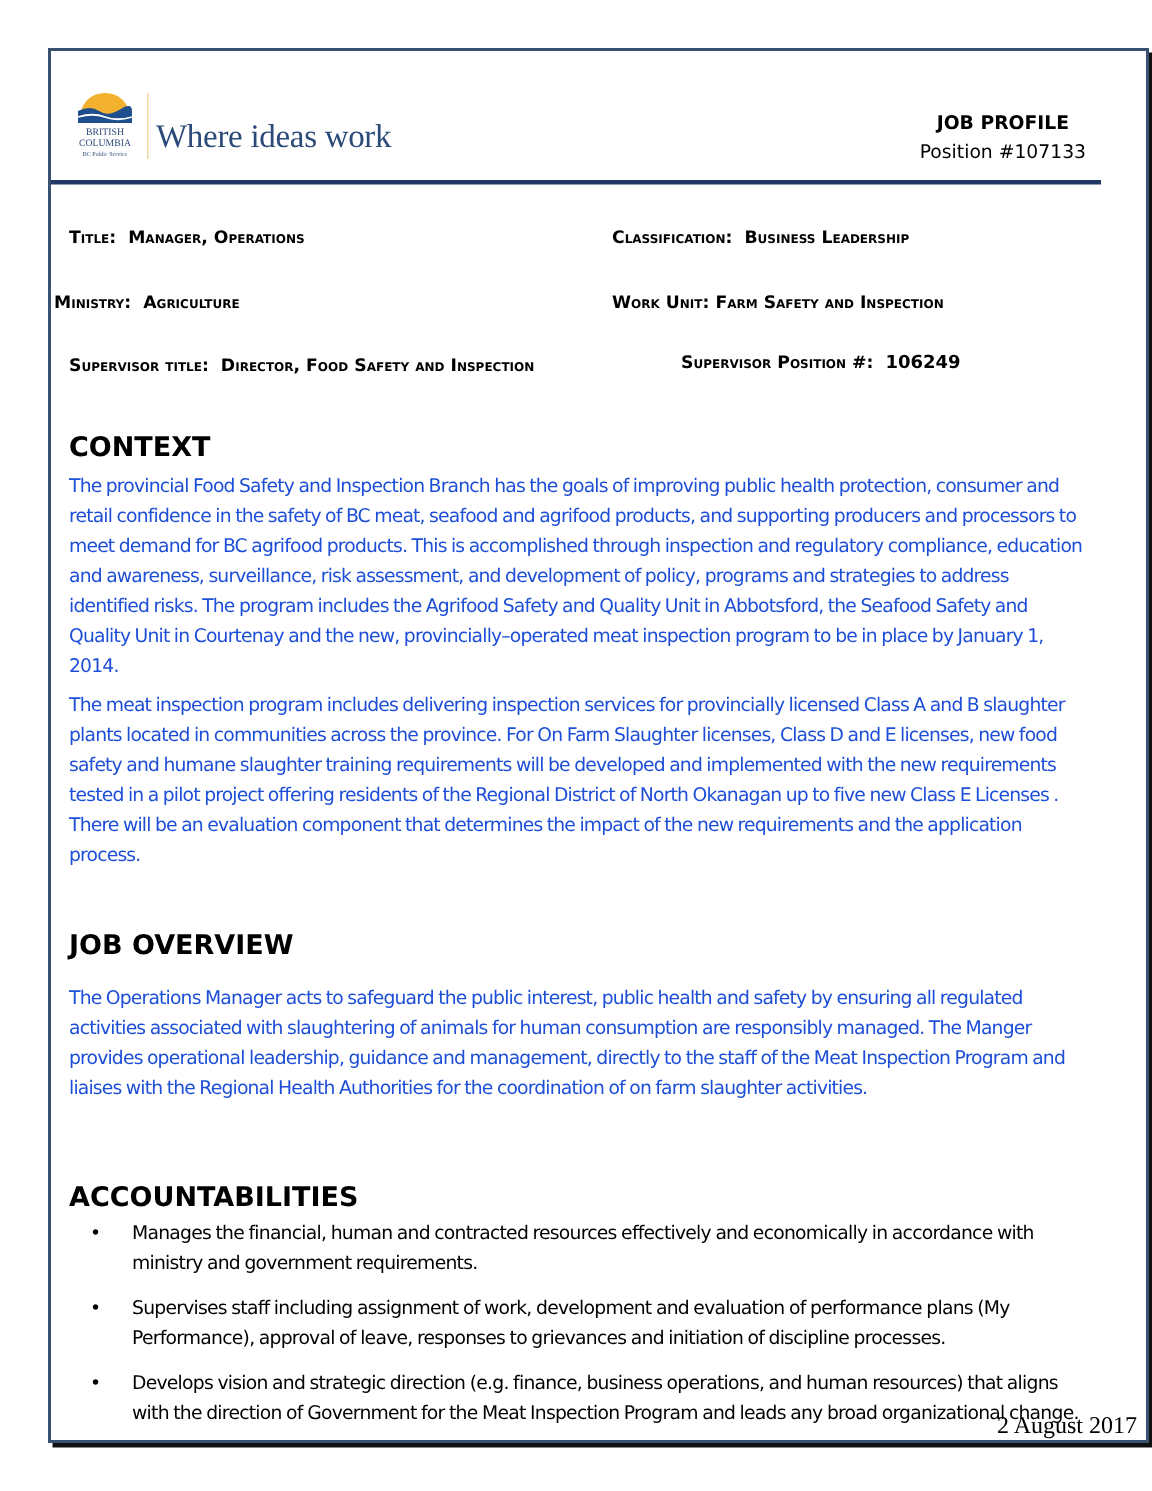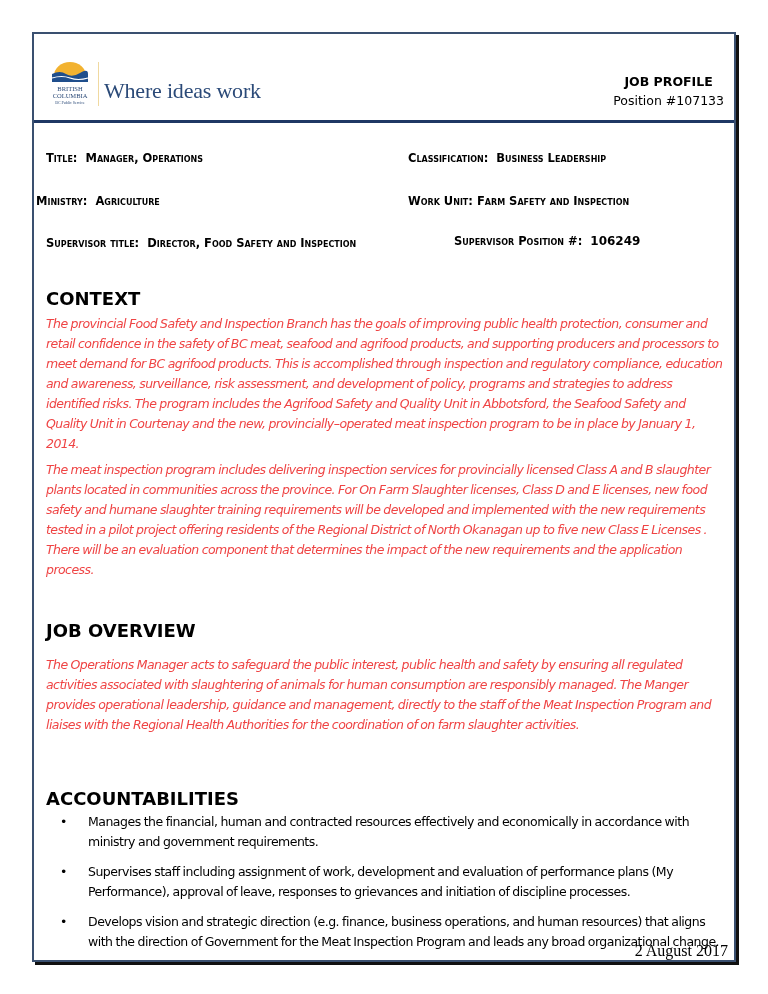--- a/index.html
+++ b/index.html
@@ -1,37 +1,38 @@
 <!DOCTYPE html>
 <html><head>
 <meta charset="utf-8">
 <style>
   html, body { margin: 0; padding: 0; background: #ffffff; }
   body { width: 768px; height: 994px; position: relative; overflow: hidden; font-family: "Liberation Sans", sans-serif; color: #000; }
   .frame {
     position: absolute; left: 32px; top: 32px; width: 700px; height: 926px;
     border: 2px solid #3a5070;
     box-shadow: 3px 3px 0 #111;
+    padding-left: 30px;
   }
   .header { position: absolute; left: 0; top: 0; width: 700px; height: 86px; }
   .header-rule { position: absolute; left: 0; top: 86px; width: 700px; height: 3px; background: #1f3864; }
   .logo { position: absolute; left: 14px; top: 26px; width: 210px; height: 48px; }
   .logo-emblem { position: absolute; left: 0; top: 0; width: 44px; height: 48px; }
   .logo-divider { position: absolute; left: 50px; top: 2px; width: 1px; height: 44px; background: #f0d9a0; }
   .logo-text { position: absolute; left: 56px; top: 18px; font-family: "Liberation Serif", serif; font-size: 22px; color: #2b4a78; white-space: nowrap; letter-spacing: -0.2px; }
   .emblem-line { position: absolute; left: 0; width: 44px; text-align: center; font-family: "Liberation Serif", serif; color: #2b4a78; line-height: 1; }
   .jp { position: absolute; right: 10px; top: 38px; text-align: center; font-family: "DejaVu Sans", sans-serif; font-size: 12.5px; line-height: 19px; }
   .jp .t { font-weight: bold; }
 
   .field { position: absolute; font-family: "DejaVu Sans", sans-serif; font-weight: bold; font-size: 11.5px; white-space: nowrap; font-variant: small-caps; }
   .field .num { font-variant: normal; font-size: 12px; }
 
   .section { position: absolute; left: 12px; width: 680px; font-family: "DejaVu Sans", sans-serif; }
   .sec-title { font-weight: bold; font-size: 18px; }
-  .para { font-style: italic; font-size: 12.5px; line-height: 20px; letter-spacing: -0.55px; word-spacing: -0.5px; color: #ef4444; }
+  .para { font-size: 12.5px; line-height: 20px; letter-spacing: -0.55px; word-spacing: -0.5px; color: #1d4ed8; }
 
   .bullets { position: absolute; left: 12px; width: 680px; font-family: "DejaVu Sans", sans-serif; font-size: 12.5px; line-height: 20px; letter-spacing: -0.5px; word-spacing: -0.5px; }
   .bullet { position: relative; padding-left: 42px; margin-bottom: 10px; }
   .bullet .dot { position: absolute; left: 14px; top: 0; }
 
   .date { position: absolute; right: 6px; top: 908px; font-family: "Liberation Serif", serif; font-size: 16px; }
 </style>
 </head>
 <body>
 

